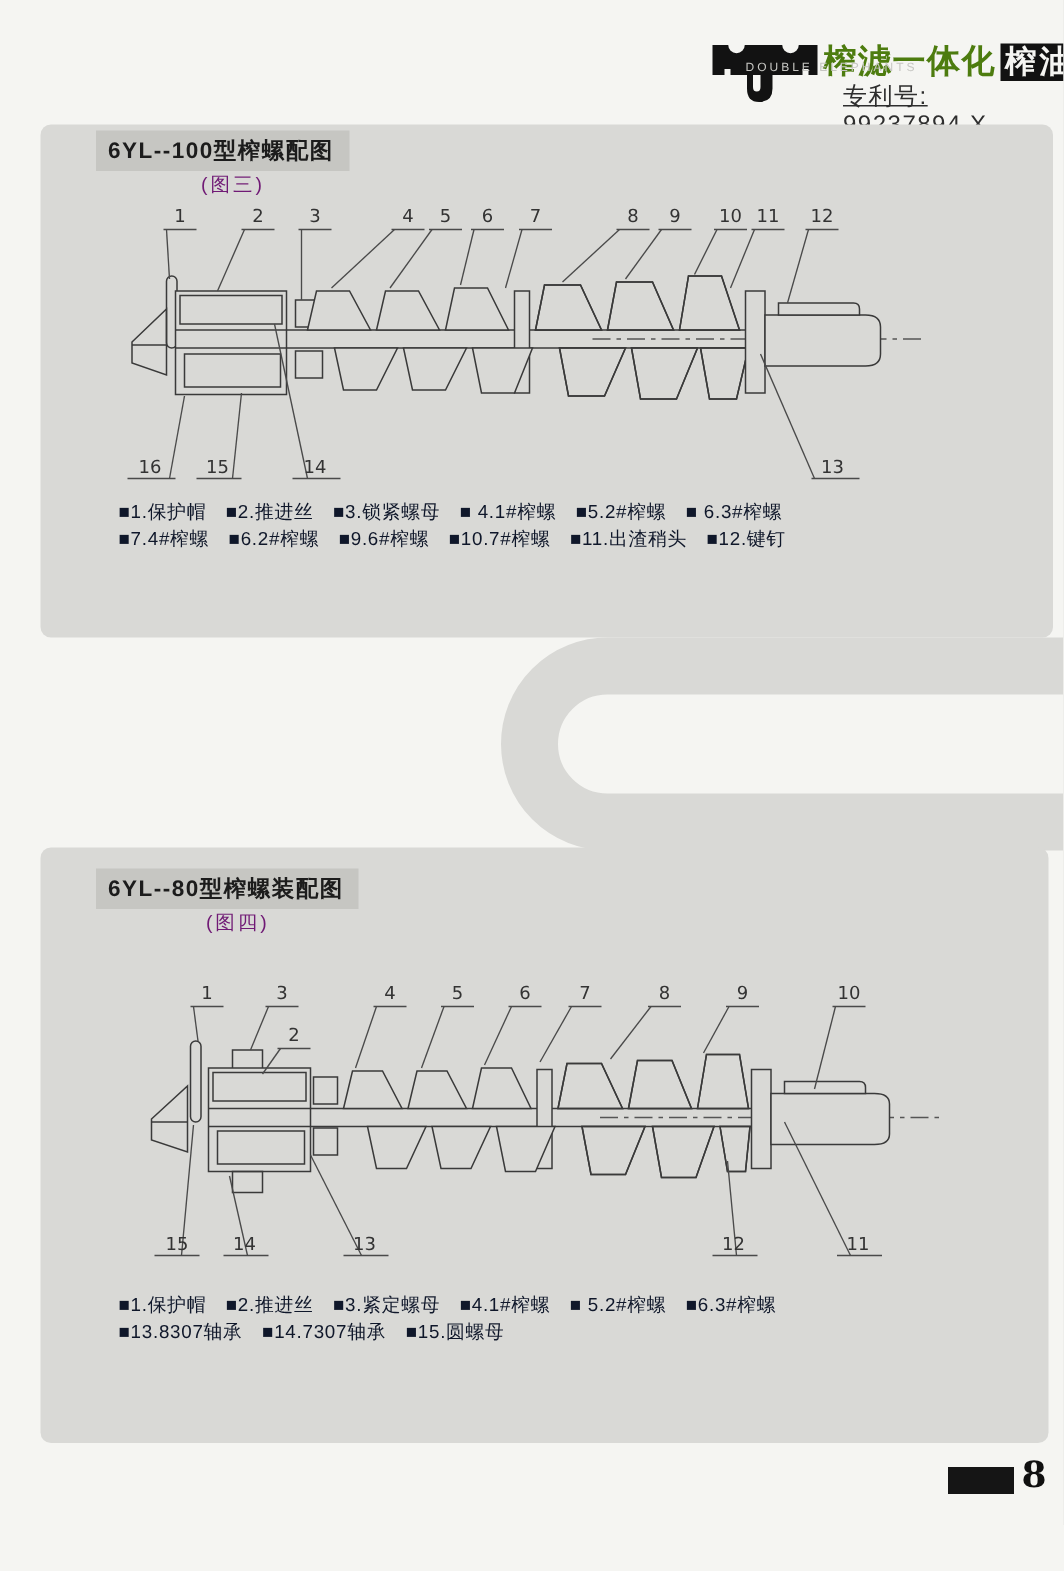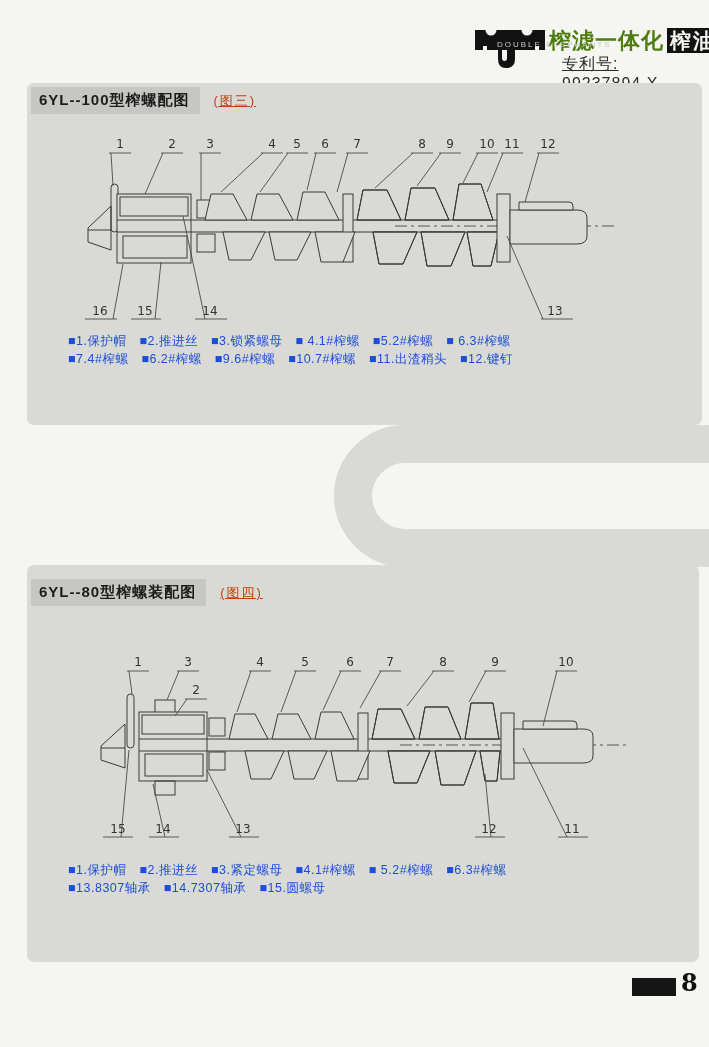--- a/index.html
+++ b/index.html
@@ -14,27 +14,27 @@
   .brand-line { position:absolute; left:549px; top:26px; white-space:nowrap; }
   .brand-main { font-size:22px; font-weight:bold; letter-spacing:1px; color:#4d7c0f; }
   .brand-boxed { font-size:21px; font-weight:bold; color:#f5f5f2; background:#121212; padding:1px 3px; margin-left:3px; letter-spacing:2px; }
   .brand-sub { position:absolute; left:497px; top:40px; font-size:8px; color:#c6c6c2; letter-spacing:2px; }
   .patent { position:absolute; left:562px; top:54px; font-size:16px; color:#2e2e2e; letter-spacing:1px;text-decoration:underline; }
 
   
   .panel { position:absolute; background:#d9d9d6; border-radius:7px; }
   #panel1 { left:27px; top:83px; width:675px; height:342px; }
   #panel2 { left:27px; top:565px; width:672px; height:397px; }
-  .panel-title-row { position:absolute; left:4px; display:flex; align-items:center; }
+  .panel-title-row { position:absolute; left:37px; display:flex; align-items:center;flex-direction:column; }
   #panel1 .panel-title-row { top:4px; }
   #panel2 .panel-title-row { top:14px; }
   .title-box { background:#c6c6c2; padding:4px 10px 4px 8px; font-size:15px; font-weight:bold; letter-spacing:1px; color:#1c1c1c; }
-  .figure-label { margin-left:14px; font-size:13px; color:#c2410c; letter-spacing:2px;text-decoration:underline; }
-
-  .legend { position:absolute; left:41px; font-size:12.5px; line-height:17.5px; color:#1d4ed8; letter-spacing:0.5px; white-space:nowrap; }
+  .figure-label { margin-left:14px; font-size:13px; color:#701a75; letter-spacing:2px; }
+
+  .legend { position:absolute; left:52px; font-size:12.5px; line-height:17.5px; color:#0f172a; letter-spacing:0.5px; white-space:nowrap; }
   #panel1 .legend { top:250px; }
   #panel2 .legend { top:297px; }
 
   
   svg.diagram { position:absolute; left:28px; overflow:visible; }
   #panel1 svg.diagram { top:47px; }
   #panel2 svg.diagram { top:83px; }
   svg .draw { stroke:#3a3a3a; stroke-width:1; fill:none; }
   svg .fillbg { fill:#d9d9d6; stroke:#3a3a3a; stroke-width:1; }
   svg .leader { stroke:#4a4a4a; stroke-width:0.9; fill:none; }

